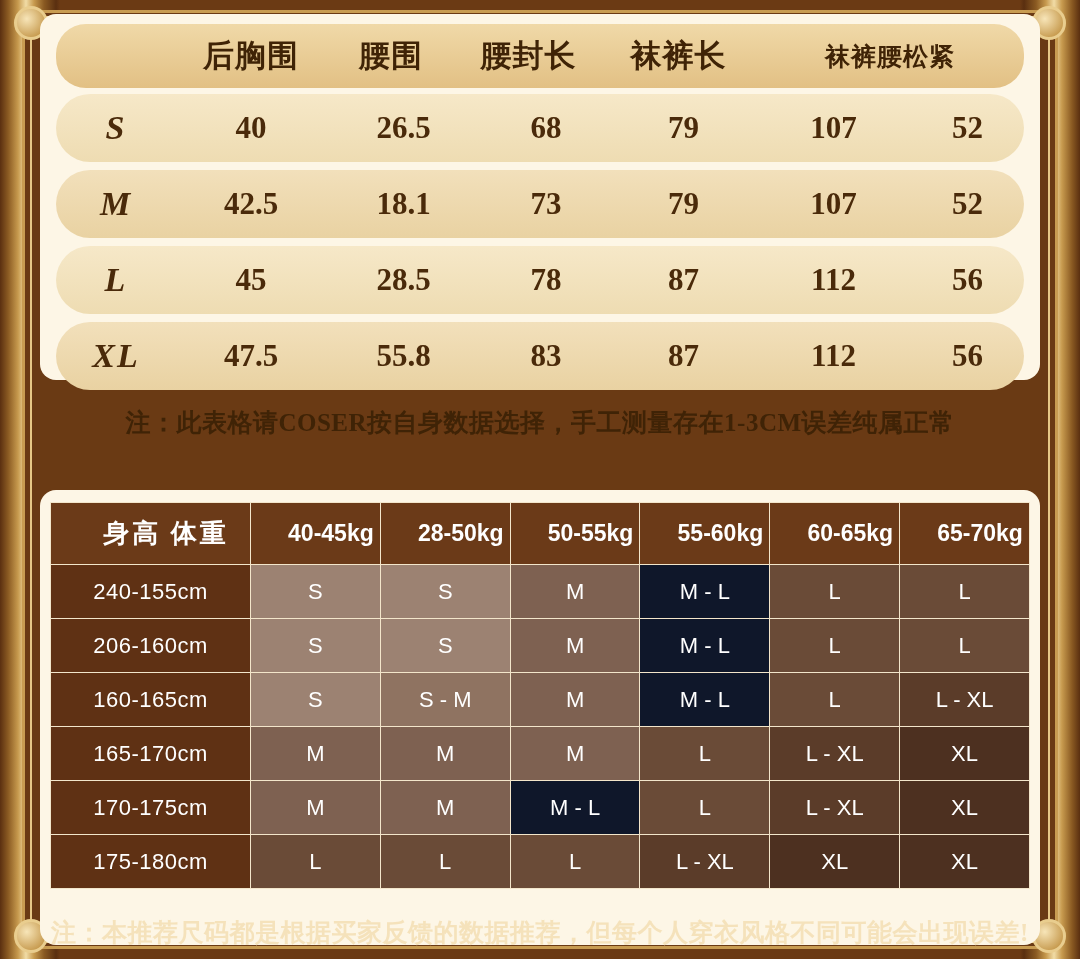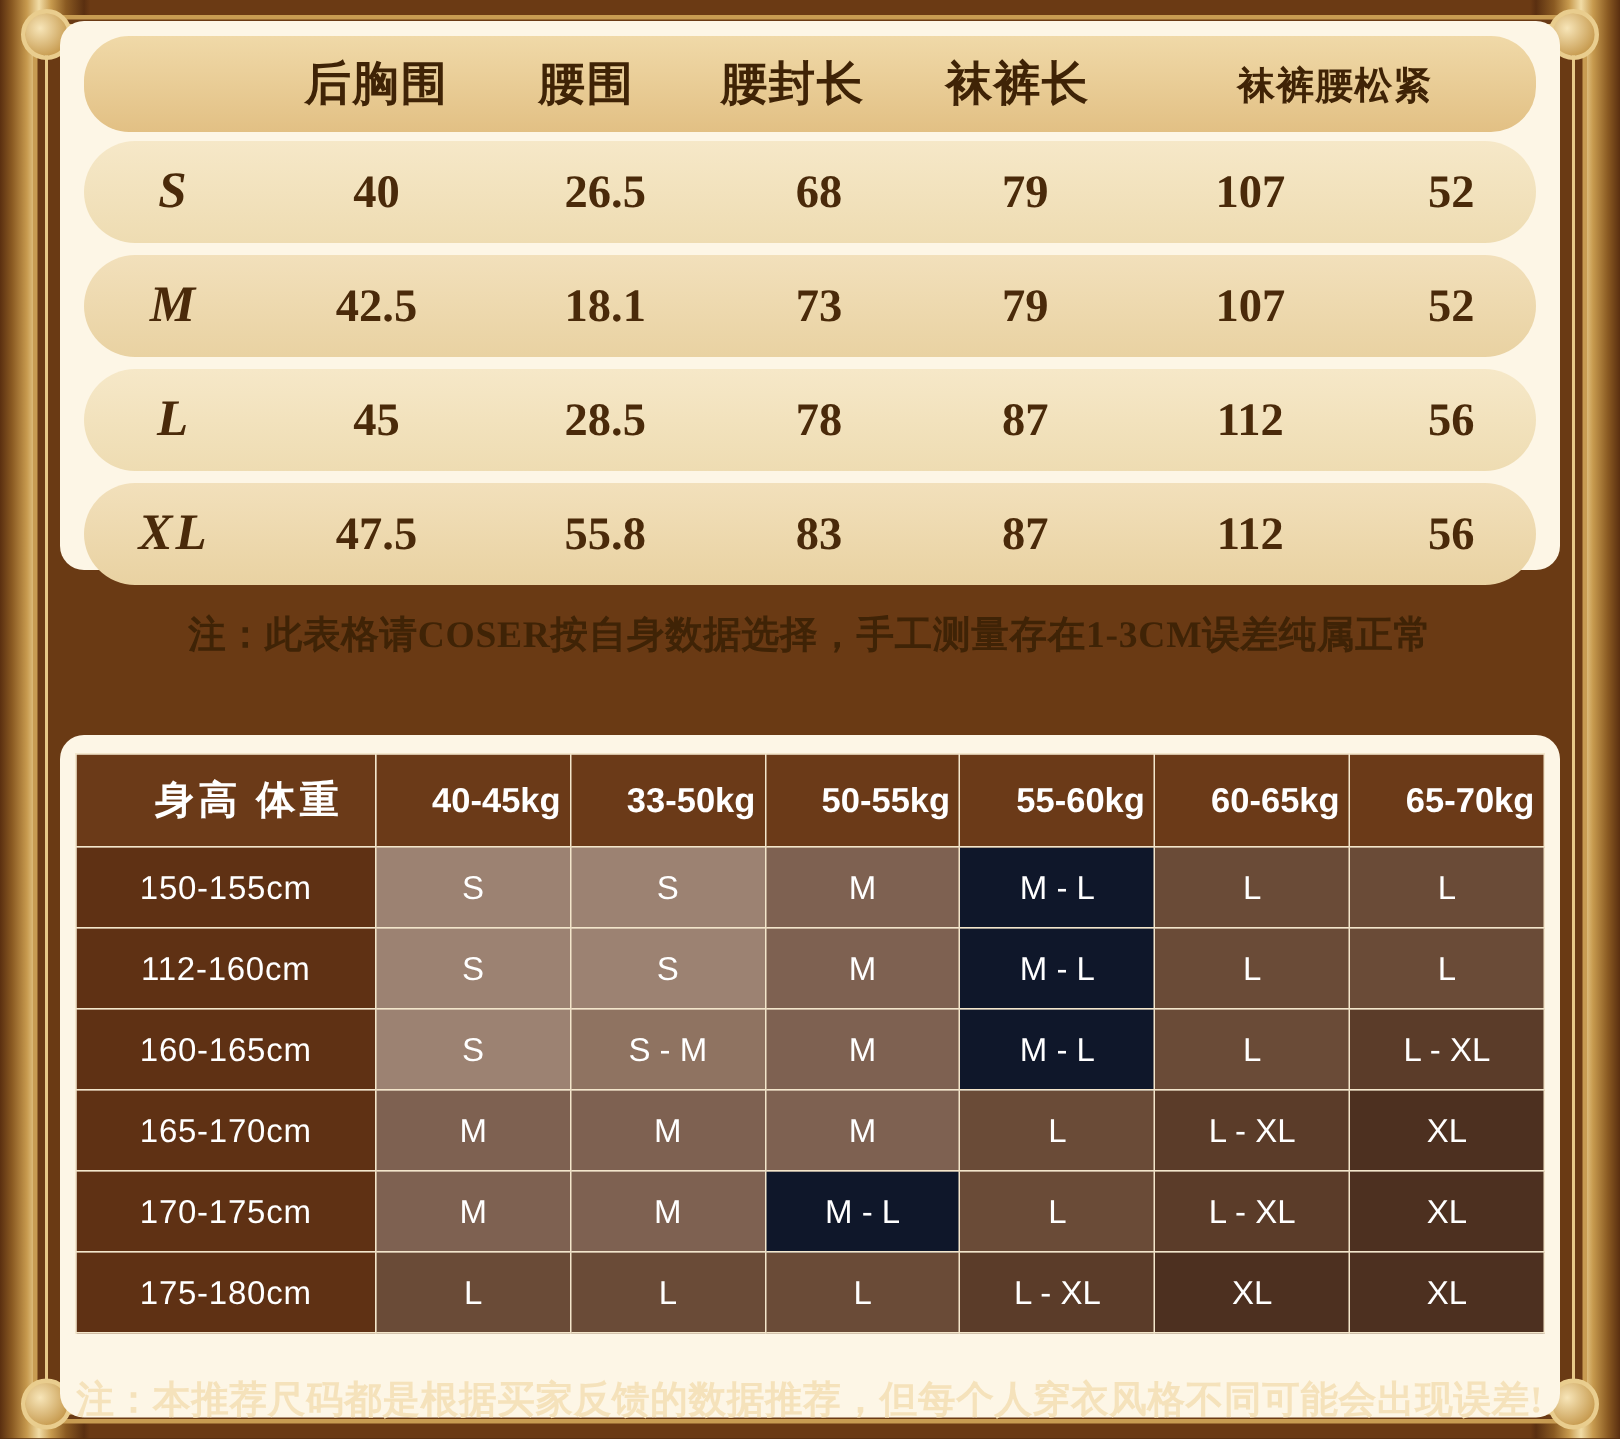--- a/index.html
+++ b/index.html
@@ -249,39 +249,39 @@
 
     <div class="m-note">注：此表格请COSER按自身数据选择，手工测量存在1-3CM误差纯属正常</div>
   </div>
 
   <div class="card-rec">
     <table class="rec">
       <thead>
         <tr>
           <th class="hcorner">身高 体重</th>
           <th>40-45kg</th>
-          <th>33-50kg</th>
+          <th>28-50kg</th>
           <th>50-55kg</th>
           <th>55-60kg</th>
           <th>60-65kg</th>
           <th>65-70kg</th>
         </tr>
       </thead>
       <tbody>
         <tr>
-          <td class="rowhead">150-155cm</td>
+          <td class="rowhead">240-155cm</td>
           <td class="v-s">S</td>
           <td class="v-s">S</td>
           <td class="v-m">M</td>
           <td class="v-ml">M - L</td>
           <td class="v-l">L</td>
           <td class="v-l">L</td>
         </tr>
         <tr>
-          <td class="rowhead">112-160cm</td>
+          <td class="rowhead">206-160cm</td>
           <td class="v-s">S</td>
           <td class="v-s">S</td>
           <td class="v-m">M</td>
           <td class="v-ml">M - L</td>
           <td class="v-l">L</td>
           <td class="v-l">L</td>
         </tr>
         <tr>
           <td class="rowhead">160-165cm</td>
           <td class="v-s">S</td>

